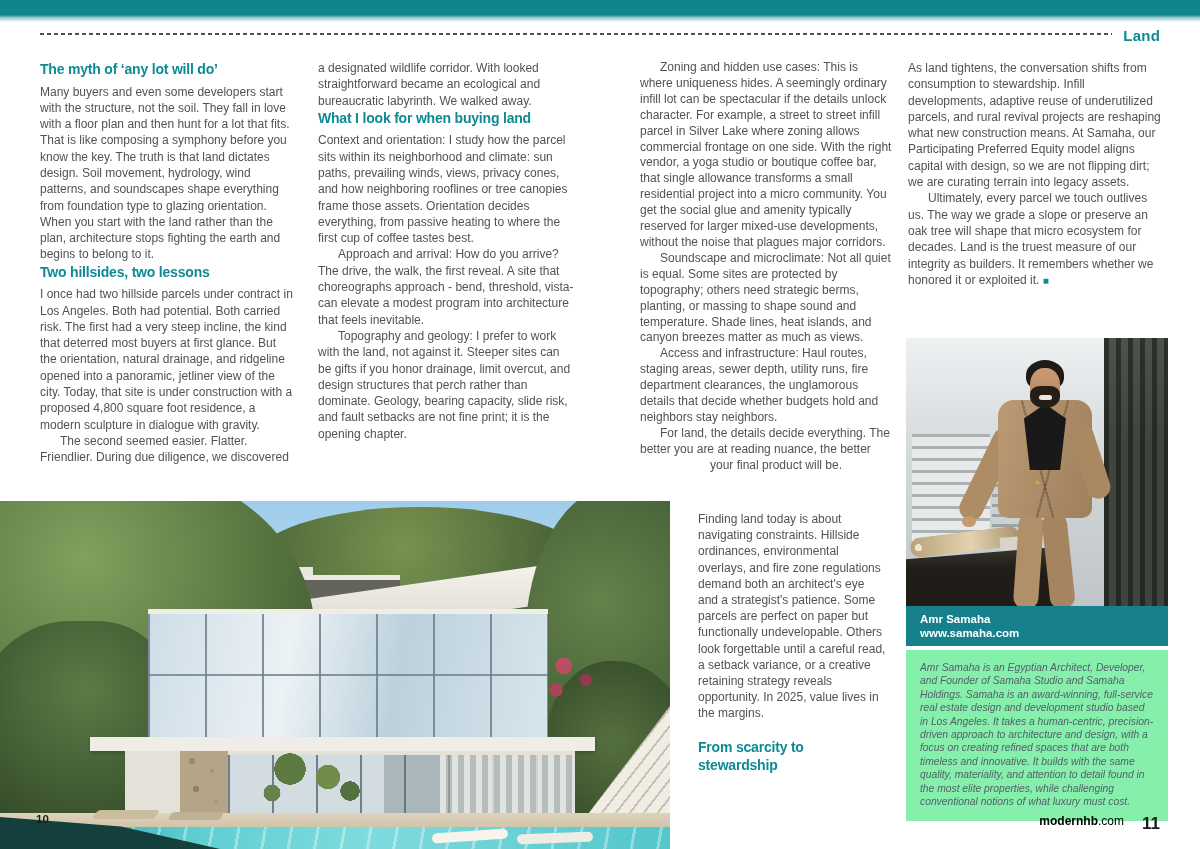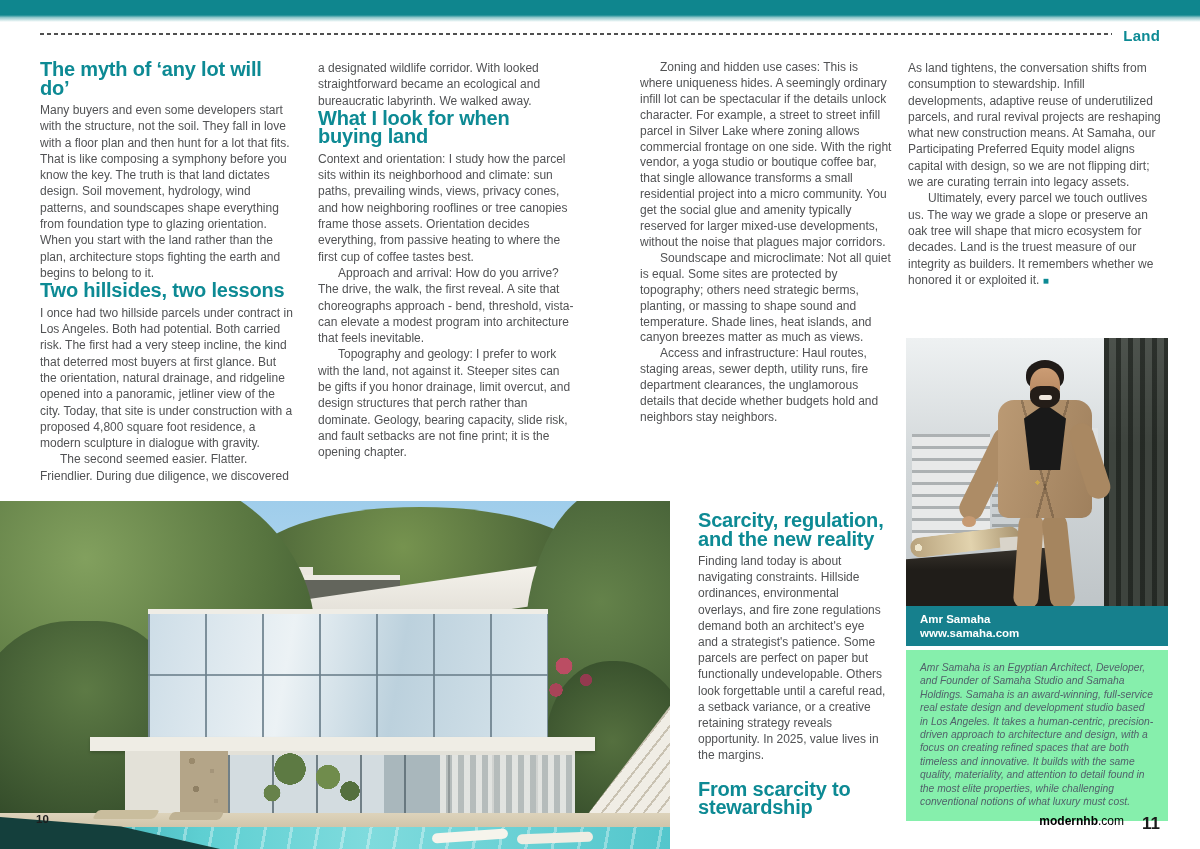--- a/index.html
+++ b/index.html
@@ -12,21 +12,21 @@
   }
   
   .topbar { position:absolute; left:0; top:0; width:1200px; height:22px;
     background:linear-gradient(180deg,#0f868e 0 68%, rgba(15,134,142,.45) 80%, rgba(15,134,142,0) 100%); }
   .rule { position:absolute; left:40px; top:33px; width:1072px; height:1.5px;
     background:repeating-linear-gradient(90deg,#4f4f4f 0 4px, transparent 4px 7px); }
   .section-label { position:absolute; top:27px; right:40px; font-size:15px; font-weight:bold; color:#0d8a94; letter-spacing:.2px; }
 
   .col { position:absolute; top:60px; font-size:12px; line-height:16.3px; text-align:left; }
   .col p { margin-bottom:0; }
-  h2 { font-size:20px; line-height:18.5px; font-weight:bold; color:#0d8a94; letter-spacing:-.2px; margin-bottom:5px; }
+  h2 { font-size:14px; line-height:18.5px; font-weight:bold; color:#0d8a94; letter-spacing:-.2px; margin-bottom:5px; }
   .sec2 h2 { }
   .indent { text-indent:20px; }
   .centerline { display:block; text-align:center; }
   .endmark { color:#0d8a94; font-size:10px; }
 
   .col1 { left:40px;  width:256px; }
   .col2 { left:318px; width:258px; }
   .col3 { left:640px; width:252px; line-height:15.9px; }
   .col3b { position:absolute; left:698px; top:511px; width:188px; font-size:12px; line-height:16.2px; }
   .col3b h2.second { margin-top:16px; }
@@ -179,24 +179,24 @@
       <p>Context and orientation: I study how the parcel sits within its neighborhood and climate: sun paths, prevailing winds, views, privacy cones, and how neighboring rooflines or tree canopies frame those assets. Orientation decides everything, from passive heating to where the first cup of coffee tastes best.</p>
       <p class="indent">Approach and arrival: How do you arrive? The drive, the walk, the first reveal. A site that choreographs approach - bend, threshold, vista- can elevate a modest program into architecture that feels inevitable.</p>
       <p class="indent">Topography and geology: I prefer to work with the land, not against it. Steeper sites can be gifts if you honor drainage, limit overcut, and design structures that perch rather than dominate. Geology, bearing capacity, slide risk, and fault setbacks are not fine print; it is the opening chapter.</p>
     </div>
   </div>
 
   <div class="col col3">
     <p class="indent">Zoning and hidden use cases: This is where uniqueness hides. A seemingly ordinary infill lot can be spectacular if the details unlock character. For example, a street to street infill parcel in Silver Lake where zoning allows commercial frontage on one side. With the right vendor, a yoga studio or boutique coffee bar, that single allowance transforms a small residential project into a micro community. You get the social glue and amenity typically reserved for larger mixed-use developments, without the noise that plagues major corridors.</p>
     <p class="indent">Soundscape and microclimate: Not all quiet is equal. Some sites are protected by topography; others need strategic berms, planting, or massing to shape sound and temperature. Shade lines, heat islands, and canyon breezes matter as much as views.</p>
     <p class="indent">Access and infrastructure: Haul routes, staging areas, sewer depth, utility runs, fire department clearances, the unglamorous details that decide whether budgets hold and neighbors stay neighbors.</p>
+    <p class="indent"><span>For land, the details decide everything. The better you are at reading nuance, the better</span><span class="centerline">your final product will be.</span></p>
   </div>
 
   <div class="col3b">
-    <h2>Scarcity, regulation, and the new reality</h2>
     <p>Finding land today is about navigating constraints. Hillside ordinances, environmental overlays, and fire zone regulations demand both an architect's eye and a strategist's patience. Some parcels are perfect on paper but functionally undevelopable. Others look forgettable until a careful read, a setback variance, or a creative retaining strategy reveals opportunity. In 2025, value lives in the margins.</p>
     <h2 class="second">From scarcity to stewardship</h2>
   </div>
 
   <div class="col col4">
     <p>As land tightens, the conversation shifts from consumption to stewardship. Infill developments, adaptive reuse of underutilized parcels, and rural revival projects are reshaping what new construction means. At Samaha, our Participating Preferred Equity model aligns capital with design, so we are not flipping dirt; we are curating terrain into legacy assets.</p>
     <p class="indent"><span>Ultimately, every parcel we touch outlives us. The way we grade a slope or preserve an oak tree will shape that micro ecosystem for decades. Land is the truest measure of our integrity as builders. It remembers whether we honored it or exploited it.</span> <span class="endmark">■</span></p>
   </div>
 
   <div class="house">

